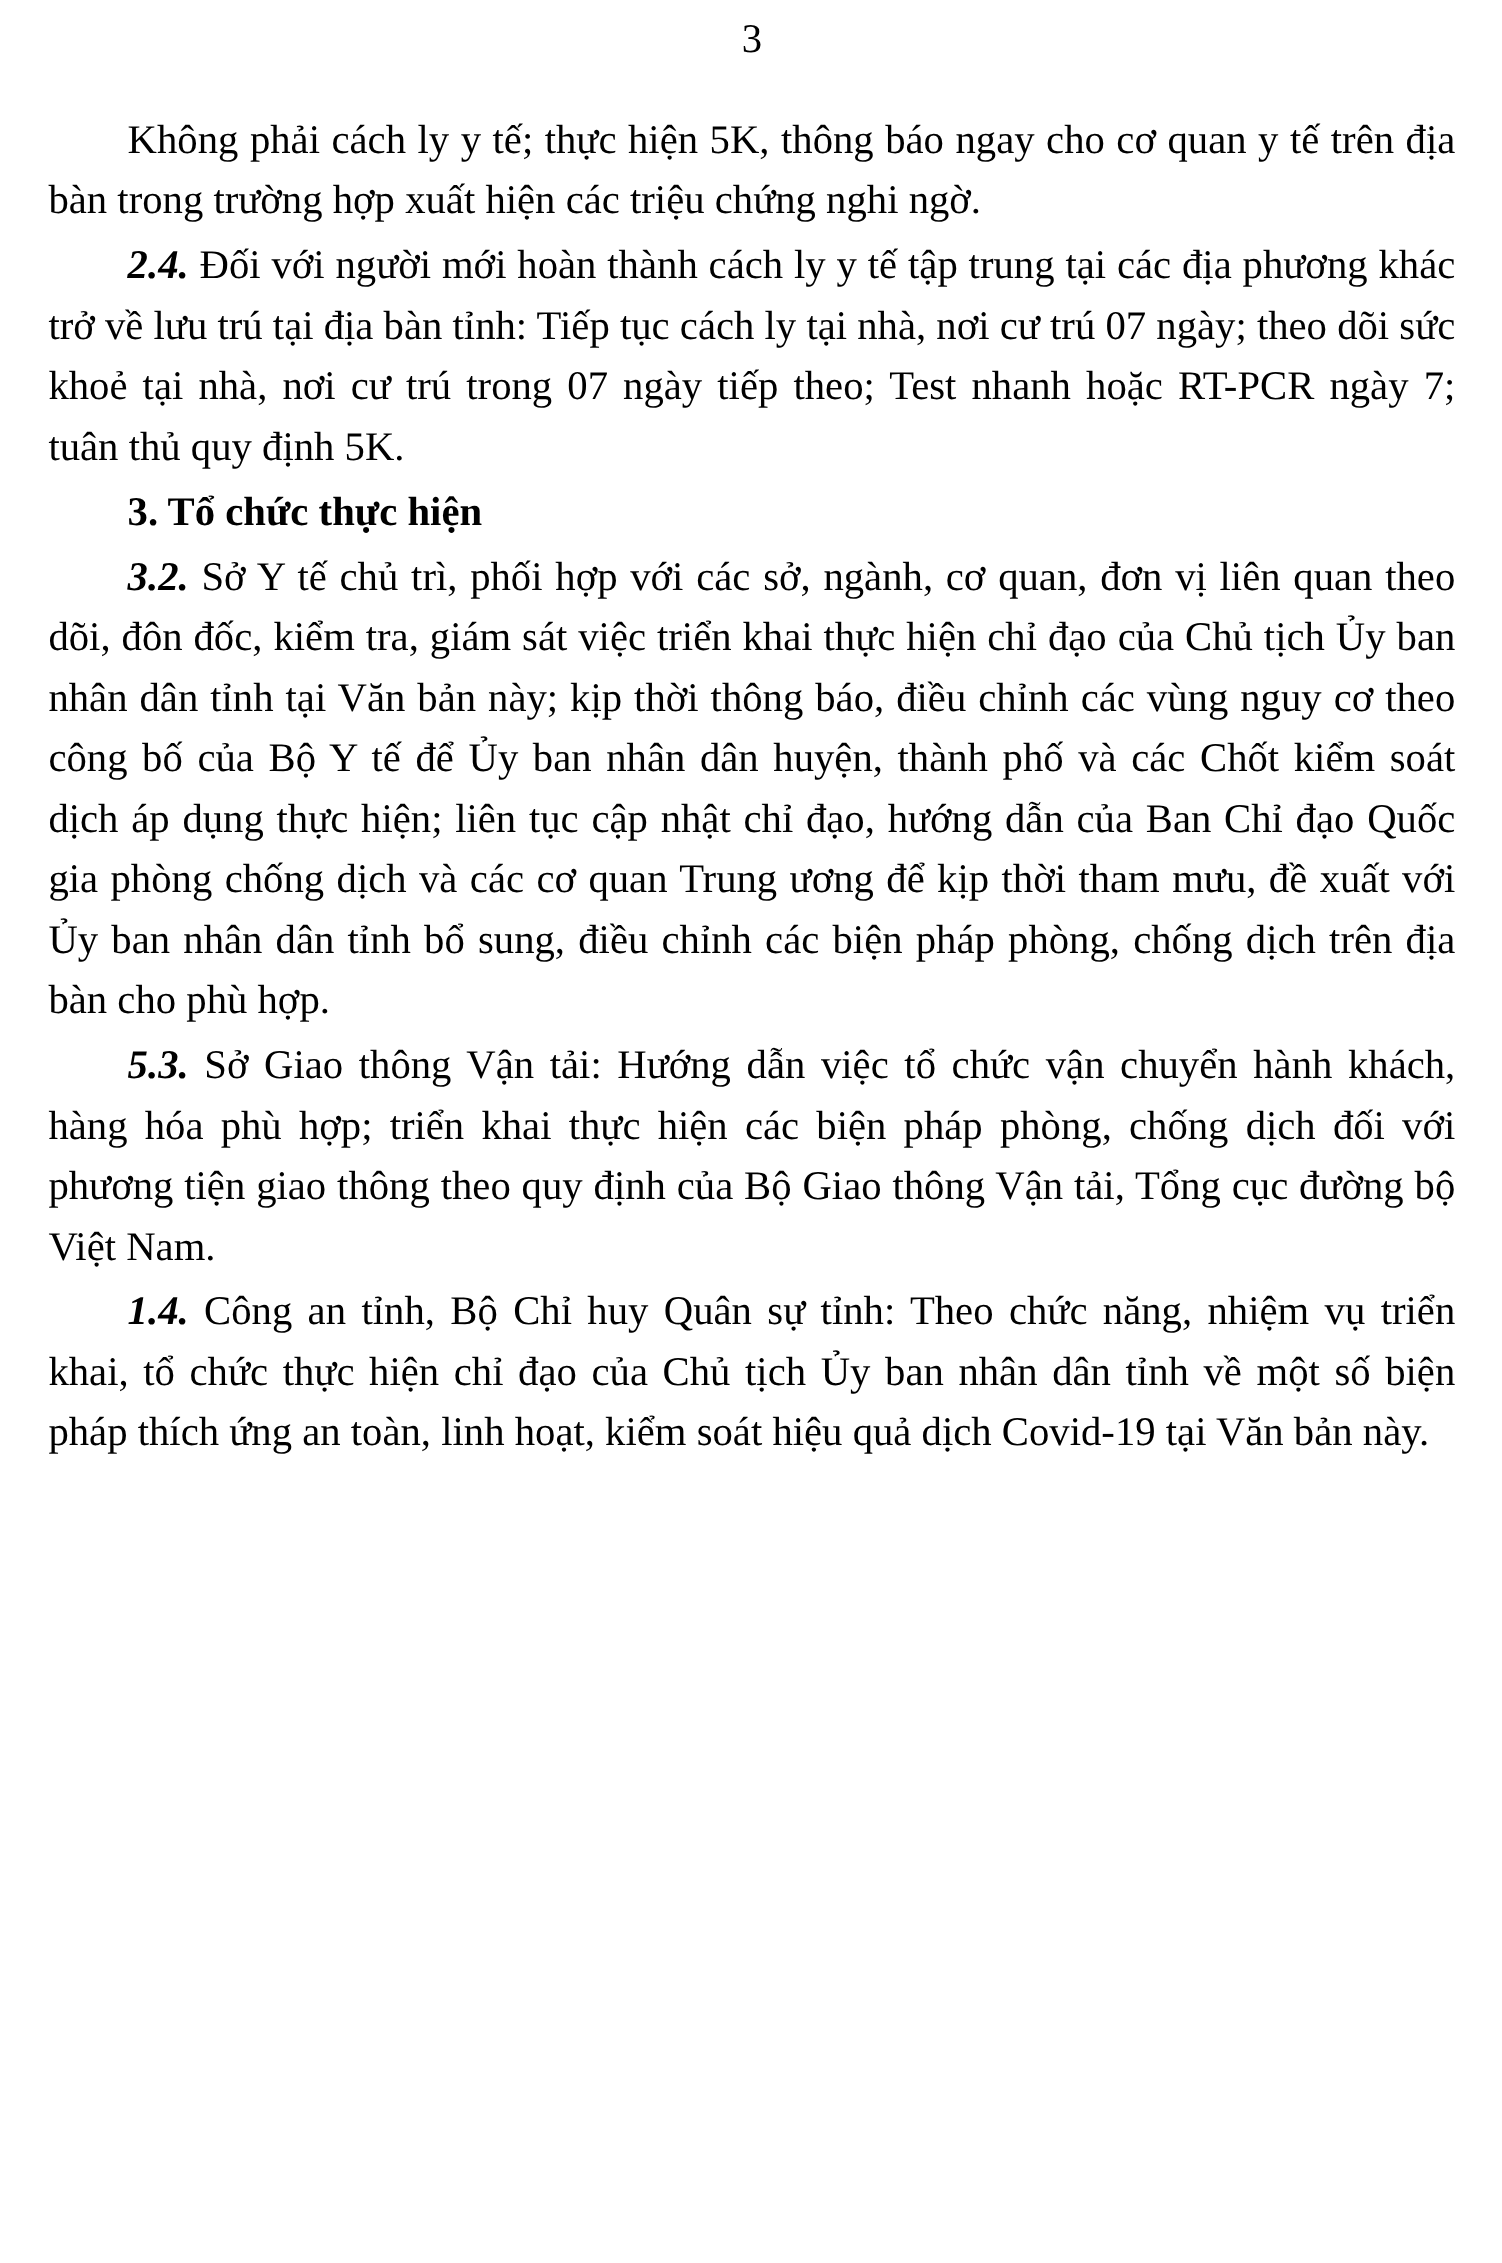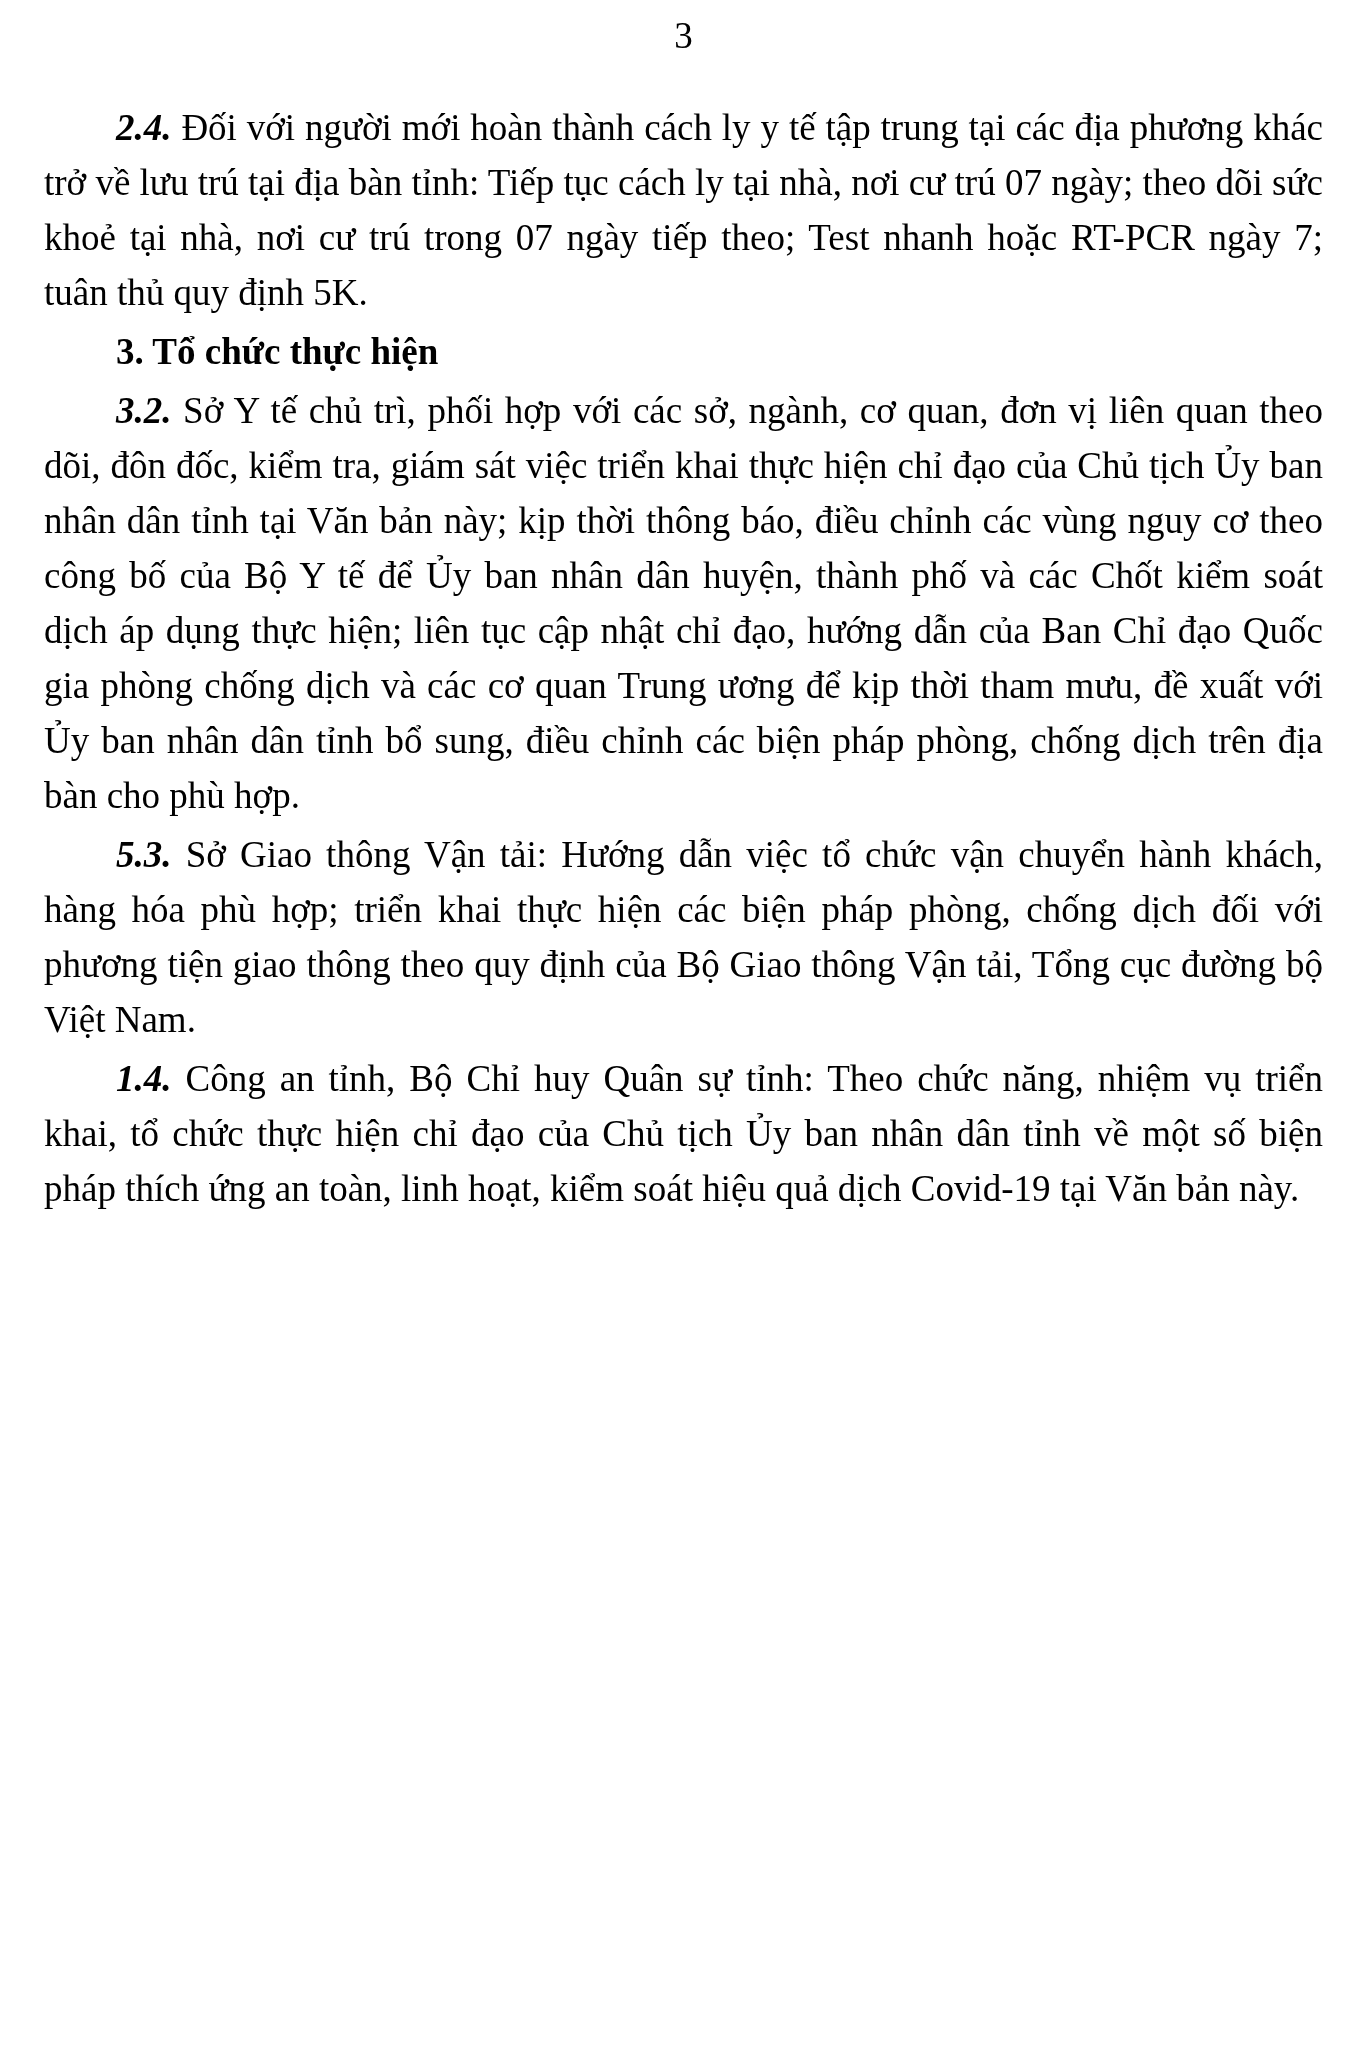--- a/index.html
+++ b/index.html
@@ -52,20 +52,21 @@
 <body>
 
 <div class="page">
   <div class="content">
 
     <div class="pagenum">3</div>
 
 
 
 
+    <p class="para"><span>Không phải cách ly y tế; thực hiện 5K, thông báo ngay cho cơ quan y tế trên địa bàn trong trường hợp xuất hiện các triệu chứng nghi ngờ.</span></p>
 
     <p class="para"><span class="num">2.4.</span><span> Đối với người mới hoàn thành cách ly y tế tập trung tại các địa phương khác trở về lưu trú tại địa bàn tỉnh: Tiếp tục cách ly tại nhà, nơi cư trú 07 ngày; theo dõi sức khoẻ tại nhà, nơi cư trú trong 07 ngày tiếp theo; Test nhanh hoặc RT-PCR ngày 7; tuân thủ quy định 5K.</span></p>
 
 
     <p class="para heading-bold"><span>3. Tổ chức thực hiện</span></p>
 
 
     <p class="para"><span class="num">3.2.</span><span> Sở Y tế chủ trì, phối hợp với các sở, ngành, cơ quan, đơn vị liên quan theo dõi, đôn đốc, kiểm tra, giám sát việc triển khai thực hiện chỉ đạo của Chủ tịch Ủy ban nhân dân tỉnh tại Văn bản này; kịp thời thông báo, điều chỉnh các vùng nguy cơ theo công bố của Bộ Y tế để Ủy ban nhân dân huyện, thành phố và các Chốt kiểm soát dịch áp dụng thực hiện; liên tục cập nhật chỉ đạo, hướng dẫn của Ban Chỉ đạo Quốc gia phòng chống dịch và các cơ quan Trung ương để kịp thời tham mưu, đề xuất với Ủy ban nhân dân tỉnh bổ sung, điều chỉnh các biện pháp phòng, chống dịch trên địa bàn cho phù hợp.</span></p>
 
     <p class="para"><span class="num">5.3.</span><span> Sở Giao thông Vận tải: Hướng dẫn việc tổ chức vận chuyển hành khách, hàng hóa phù hợp; triển khai thực hiện các biện pháp phòng, chống dịch đối với phương tiện giao thông theo quy định của Bộ Giao thông Vận tải, Tổng cục đường bộ Việt Nam.</span></p>

